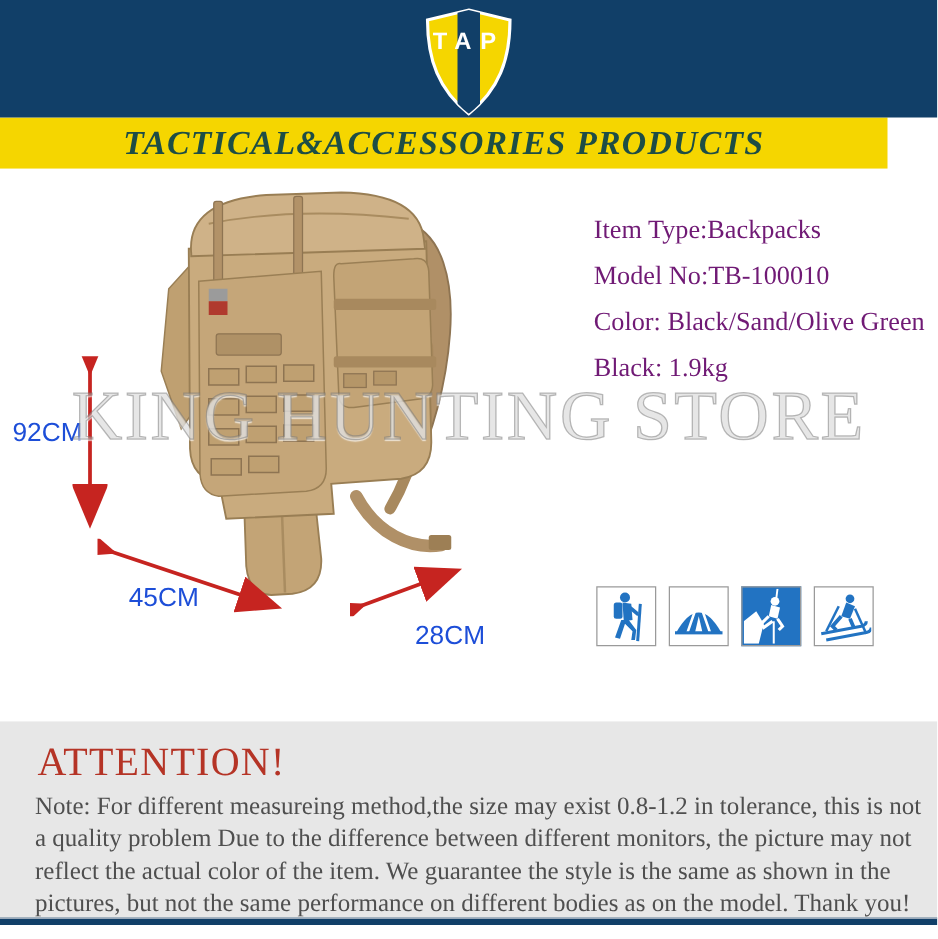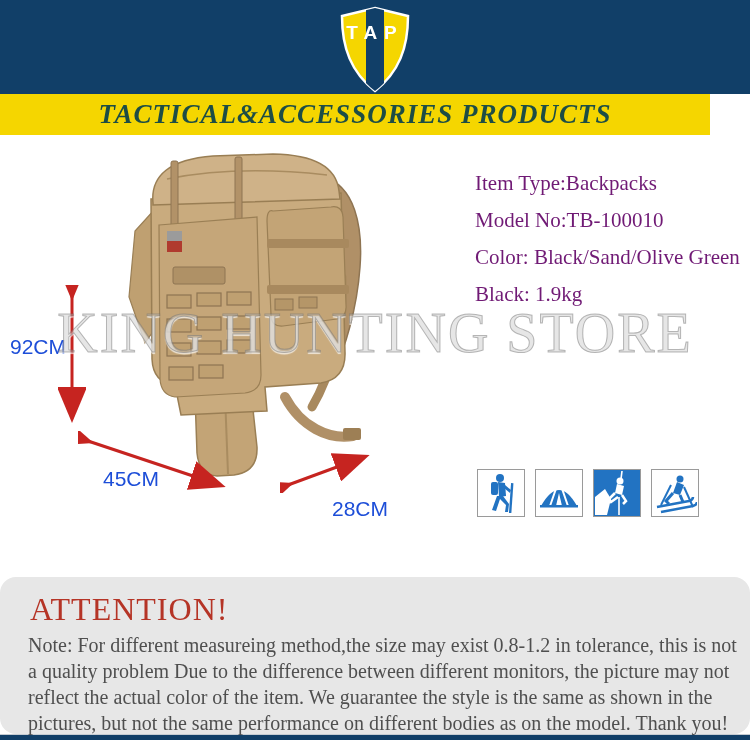--- a/index.html
+++ b/index.html
@@ -60,21 +60,20 @@
   .activity-box {
     width:48px; height:48px; border:1px solid #9a9a9a; background:#fff;
     box-sizing:border-box; display:flex; align-items:center; justify-content:center;
   }
   .activity-box.filled { background:#2273c2; }
 
   
   .attention {
     width:750px; height:157px; background:#e7e7e7; box-sizing:border-box;
     padding:10px 28px 0 28px;
-    border-radius:16px;
   }
   .attention-title {
     font-family:"Liberation Serif", serif; font-size:32px; font-weight:400;
     color:#b53426; letter-spacing:1px; margin:4px 0 2px 2px;
   }
   .attention-note {
     font-family:Liberation Serif, serif; font-size:20px; line-height:26px;
     color:#4f4f4f; margin:4px 0 0 0; width:716px;
   }
 

